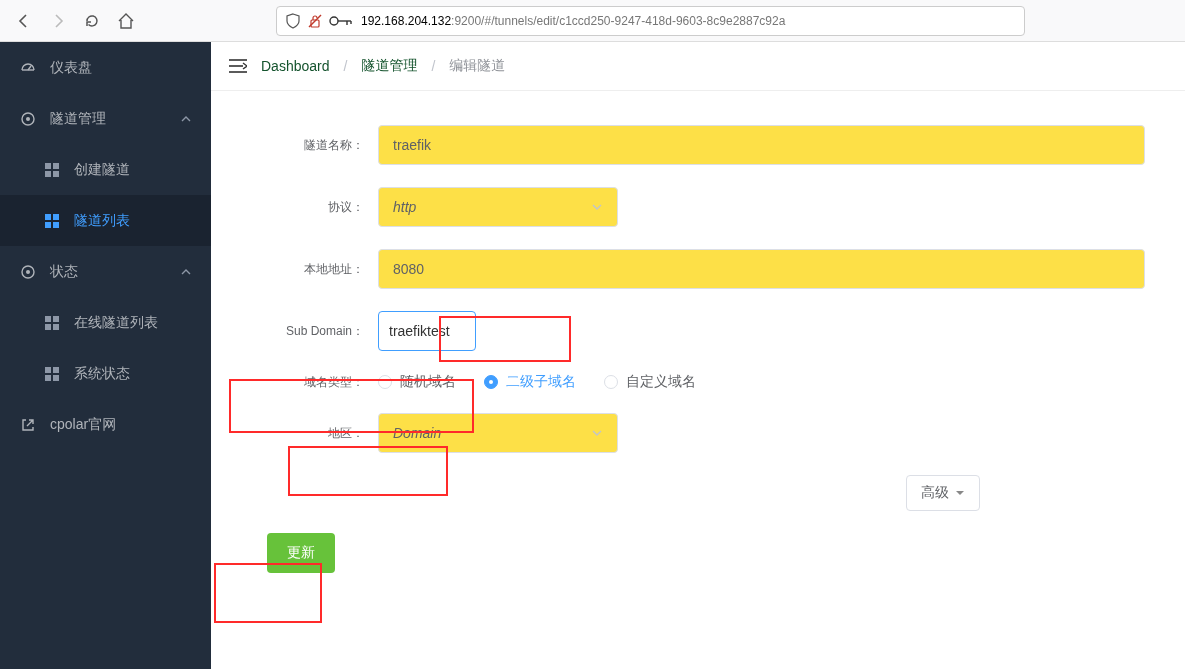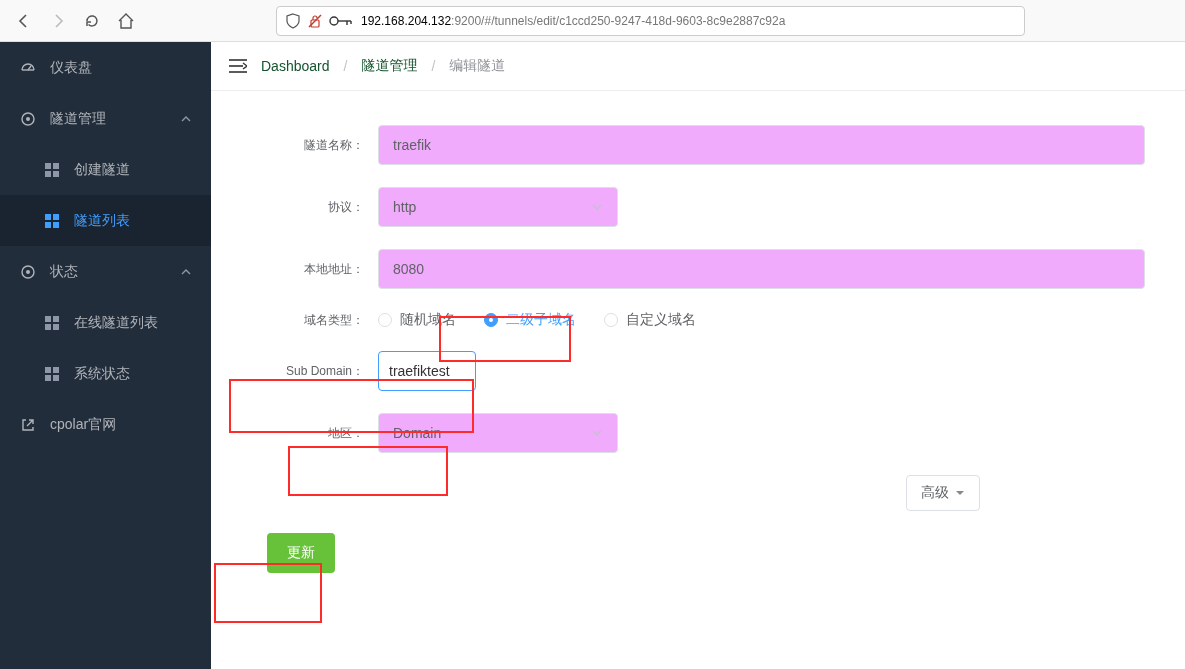--- a/index.html
+++ b/index.html
@@ -32,23 +32,23 @@
 .topbar { height: 49px; border-bottom: 1px solid #eee; display: flex; align-items: center; padding: 0 18px; gap: 14px; color: #909399; font-size: 14px; }
 .burger { color: #333; }
 .crumb-link { color: #14532d; }
 .crumb-sep { color: #c0c4cc; }
 .crumb-current { color: #97a; color: #909399; }
 
 
 .form-wrap { padding: 34px 40px 0 40px; }
 .form-row { display: flex; align-items: center; margin-bottom: 22px; }
 .form-label { width: 127px; text-align: right; padding-right: 14px; color: #606266; font-size: 12px; }
-.input { height: 40px; border: 1px solid #dcdfe6; border-radius: 4px; padding: 0 14px; font-size: 14px; color: #606266; background: #f0abfc; }
+.input { height: 40px; border: 1px solid #dcdfe6; border-radius: 4px; padding: 0 14px; font-size: 14px; color: #606266; background: #fde047; }
 .input.wide { width: 700px; flex: 1; max-width: 820px; }
-.select { width: 240px; display: flex; align-items: center; justify-content: space-between; }
+.select { width: 240px; display: flex; align-items: center; justify-content: space-between; font-style: italic; }
 .select .caret { color: #c0c4cc; }
 
 .radio-group { display: flex; gap: 28px; align-items: center; }
 .radio-item { display: flex; align-items: center; gap: 8px; cursor: pointer; }
 .radio-circle { width: 14px; height: 14px; border: 1px solid #dcdfe6; border-radius: 50%; display: flex; align-items: center; justify-content: center; }
 .radio-item.selected .radio-circle { border-color: #409eff; background: #409eff; }
 .radio-item.selected .radio-circle::after { content: ''; width: 4px; height: 4px; background: #fff; border-radius: 50%; }
 .radio-item.selected .radio-label { color: #409eff; }
 .radio-label { color: #606266; }
 
@@ -251,43 +251,43 @@
           </span>
         </div>
       </div>
 
       <div class="form-row">
         <label class="form-label">本地地址：</label>
         <input class="input wide" value="8080" style="">
       </div>
 
       <div class="form-row">
+        <label class="form-label">Sub Domain：</label>
+        <input class="subdomain-input" value="traefiktest" style="">
+      </div>
+
+      <div class="form-row">
         <label class="form-label">域名类型：</label>
         <div class="radio-group">
           <div class="radio-item">
             <span class="radio-circle"></span>
             <span class="radio-label">随机域名</span>
           </div>
           <div class="radio-item selected">
             <span class="radio-circle"></span>
             <span class="radio-label">二级子域名</span>
           </div>
           <div class="radio-item">
             <span class="radio-circle"></span>
             <span class="radio-label">自定义域名</span>
           </div>
         </div>
       </div>
 
       <div class="form-row">
-        <label class="form-label">Sub Domain：</label>
-        <input class="subdomain-input" value="traefiktest" style="">
-      </div>
-
-      <div class="form-row">
         <label class="form-label">地区：</label>
         <div class="input select">
           <span>Domain</span>
           <span class="caret">
             <svg width="12" height="12" viewBox="0 0 12 12">
                 <path d="M2 4 L6 8 L10 4" stroke="#c0c4cc" stroke-width="1.4" fill="none"></path>
               </svg>
           </span>
         </div>
       </div>

